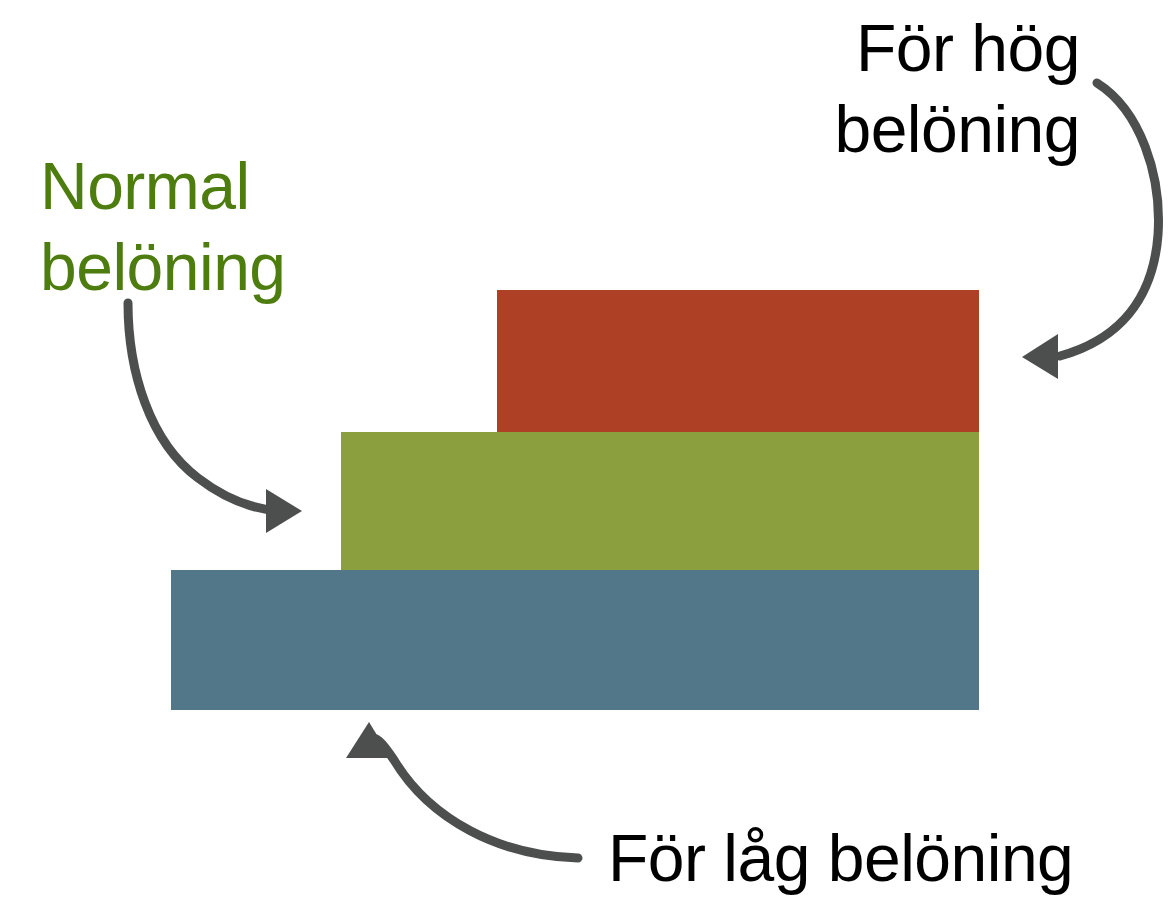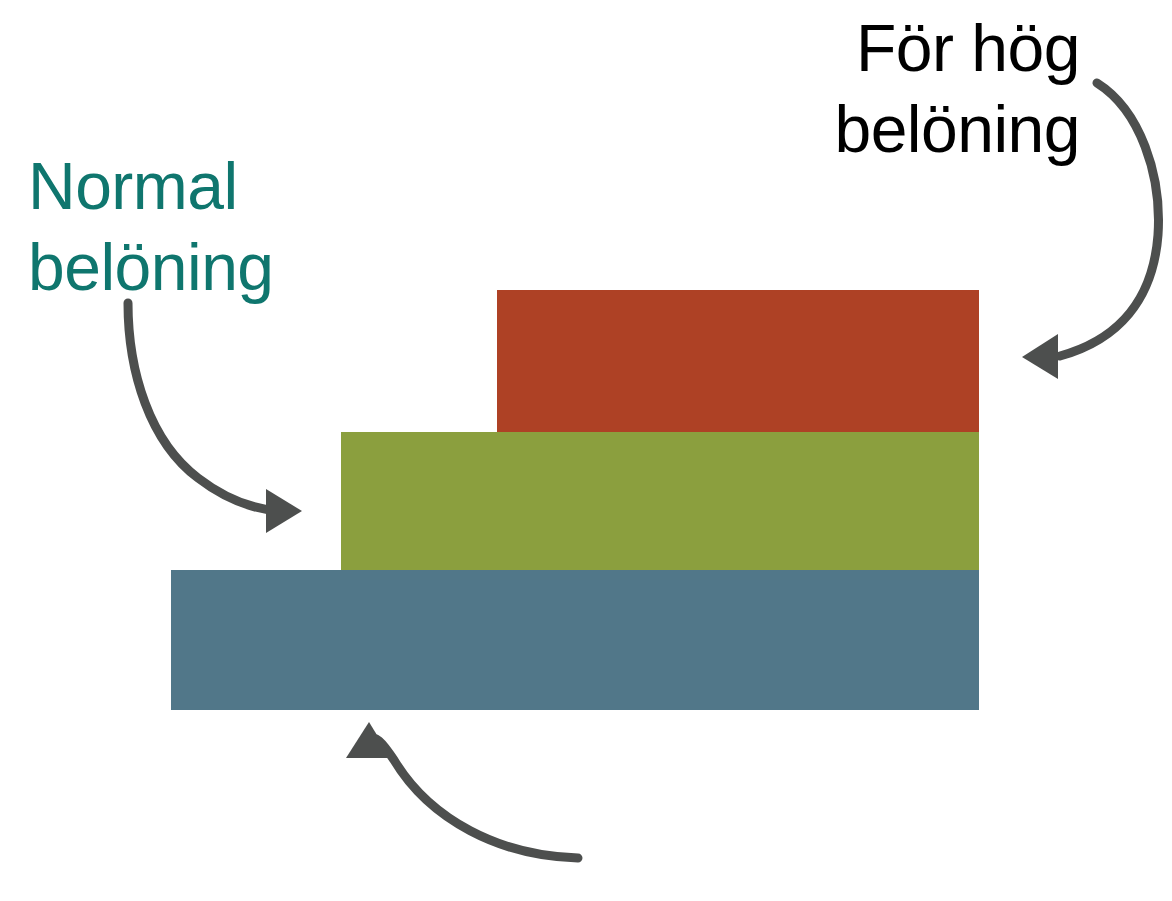--- a/index.html
+++ b/index.html
@@ -78,20 +78,21 @@
     </g>
 
     <g>
       <path d="M 578 858
                C 500 856, 430 820, 394 760
                C 382 742, 374 733, 370 742" fill="none" stroke="#4d4f4e" stroke-width="9" stroke-linecap="round"></path>
       <path d="M 346 758 L 369 722 L 391 758 Z" fill="#4d4f4e"></path>
     </g>
   </svg>
 
-  <div class="label" id="label-normal" style="color: #0f766e;">Normal
+  <div class="label" id="label-normal" style="color: #4d7c0f; margin-left: 12px;">Normal
 belöning</div>
 
   <div class="label" id="label-high" style="color: rgb(0, 0, 0);">För hög
 belöning</div>
 
+  <div class="label" id="label-low" style="color: rgb(0, 0, 0);">För låg belöning</div>
 
 </div>
 
 </body></html>

